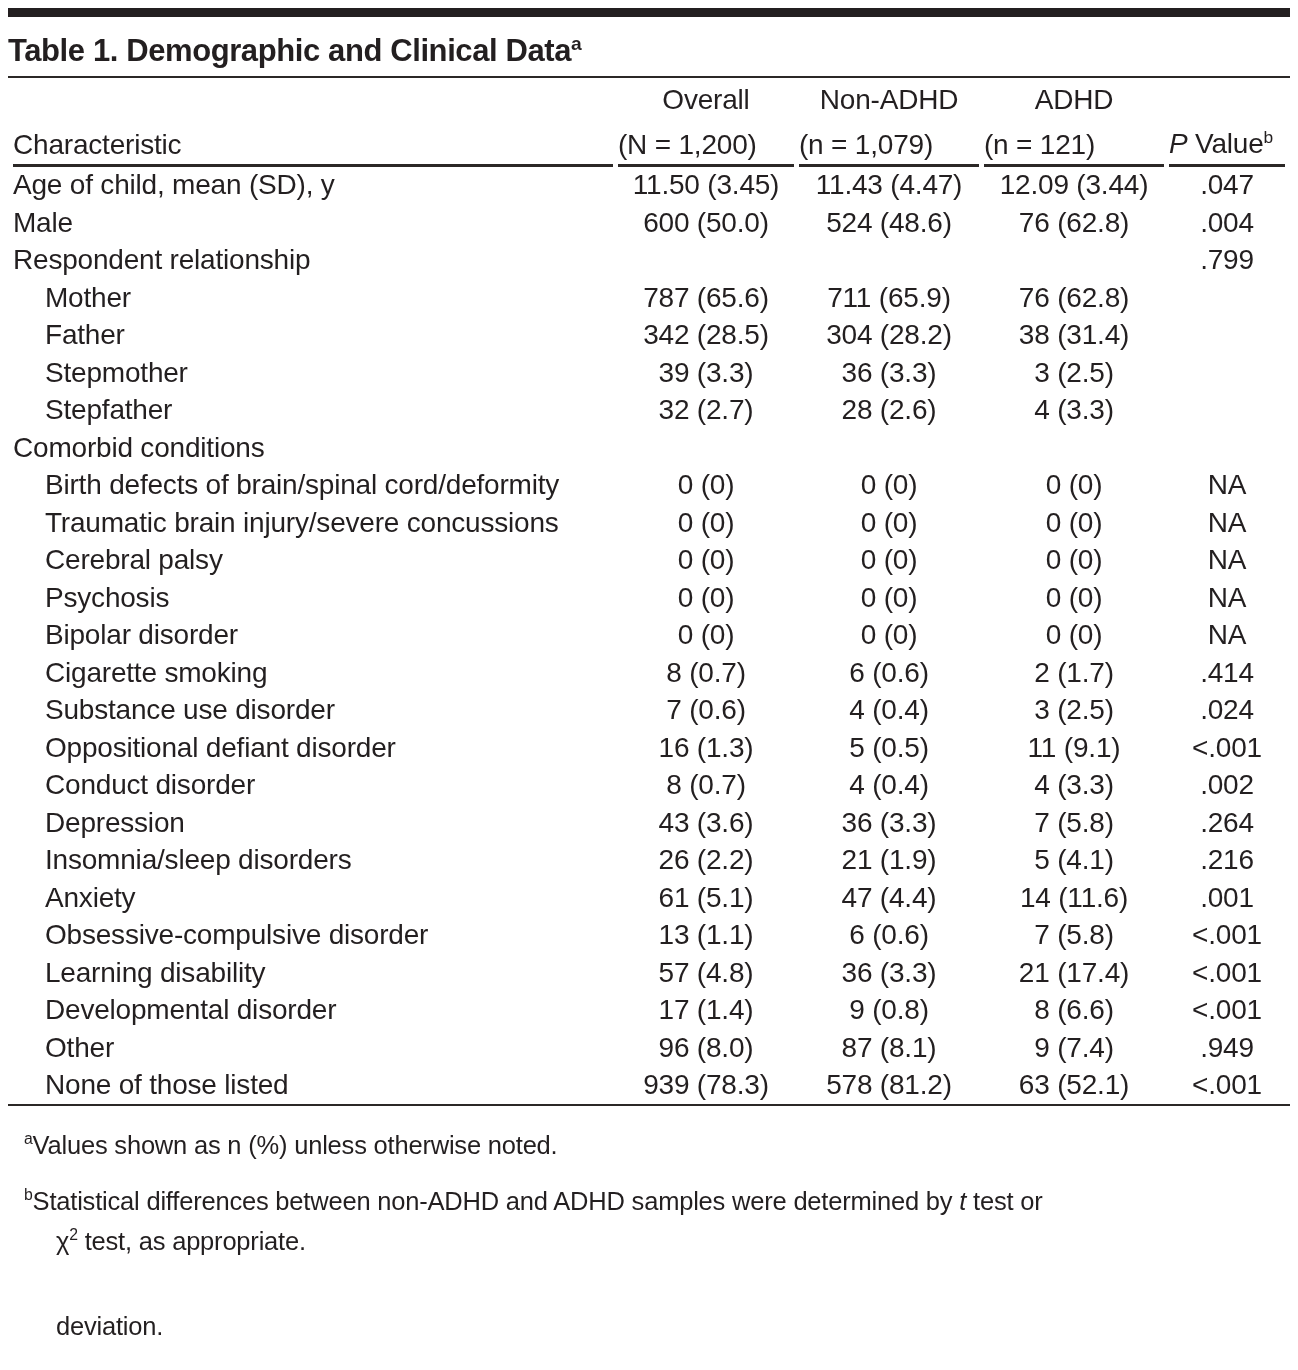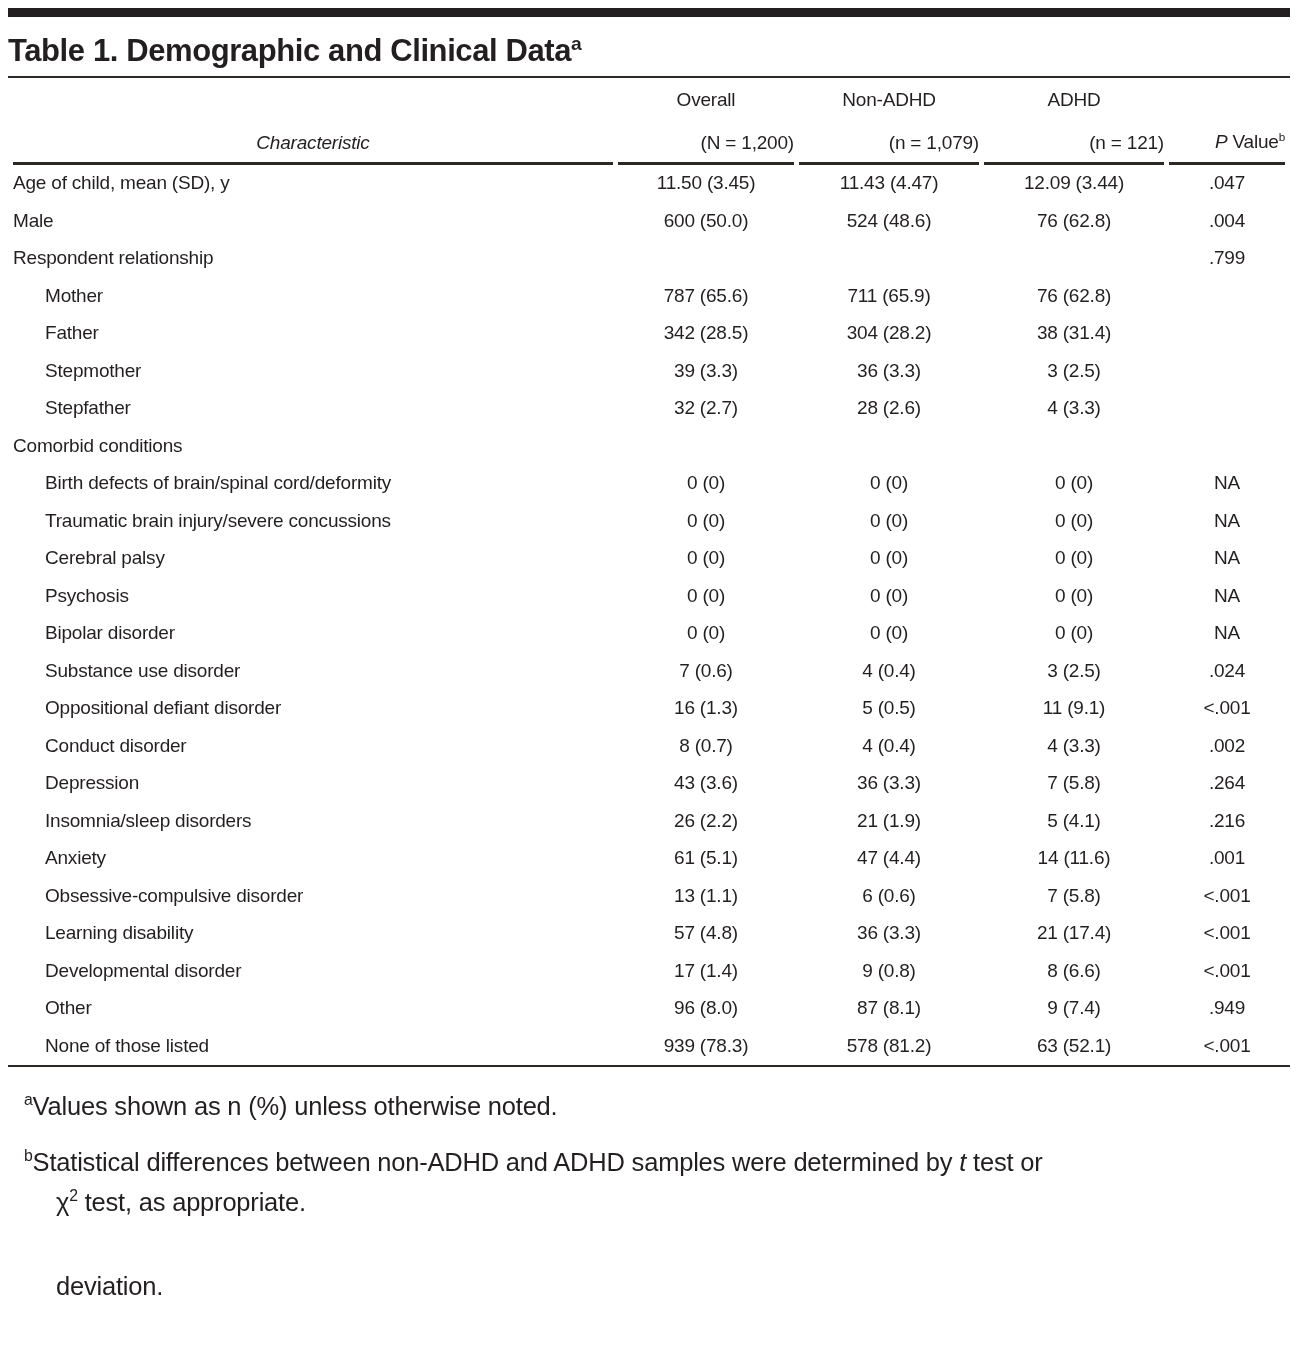--- a/index.html
+++ b/index.html
@@ -22,27 +22,27 @@
     line-height: 38px;
   }
   .title sup { font-size: 0.62em; font-weight: 700; }
   .title-rule { border-top: 2px solid #2b2826; height: 0; }
 
   table.demo {
     width: 100%;
     table-layout: fixed;
     border-collapse: separate;
     border-spacing: 5px 0;
-    font-size: 19px;
+    font-size: 28px;
     letter-spacing: -0.2px;
   }
   thead th { font-weight: 400; padding: 0; vertical-align: bottom; }
   tr.hdr1 th { height: 40px; text-align: center; line-height: 36px; }
-  tr.hdr2 th { height: 42px; text-align: right; line-height: 38px; border-bottom: 3px solid #2b2826; }
-  tr.hdr2 th.char { text-align: center; font-style: italic; }
+  tr.hdr2 th { height: 42px; text-align: left; line-height: 38px; border-bottom: 3px solid #2b2826; }
+  tr.hdr2 th.char { text-align: left; }
   tr.hdr2 th.pcol i { font-style: italic; }
   tr.hdr2 th sup { font-size: 0.62em; }
 
   tbody td {
     height: 37.5px;
     padding: 0;
     text-align: center;
     vertical-align: middle;
     white-space: nowrap;
     overflow: hidden;
@@ -183,20 +183,27 @@
           <td>NA</td>
         </tr>
         <tr>
           <td class="lbl ind">Bipolar disorder</td>
           <td>0 (0)</td>
           <td>0 (0)</td>
           <td>0 (0)</td>
           <td>NA</td>
         </tr>
         <tr>
+          <td class="lbl ind">Cigarette smoking</td>
+          <td>8 (0.7)</td>
+          <td>6 (0.6)</td>
+          <td>2 (1.7)</td>
+          <td>.414</td>
+        </tr>
+        <tr>
           <td class="lbl ind">Substance use disorder</td>
           <td>7 (0.6)</td>
           <td>4 (0.4)</td>
           <td>3 (2.5)</td>
           <td>.024</td>
         </tr>
         <tr>
           <td class="lbl ind">Oppositional defiant disorder</td>
           <td>16 (1.3)</td>
           <td>5 (0.5)</td>

